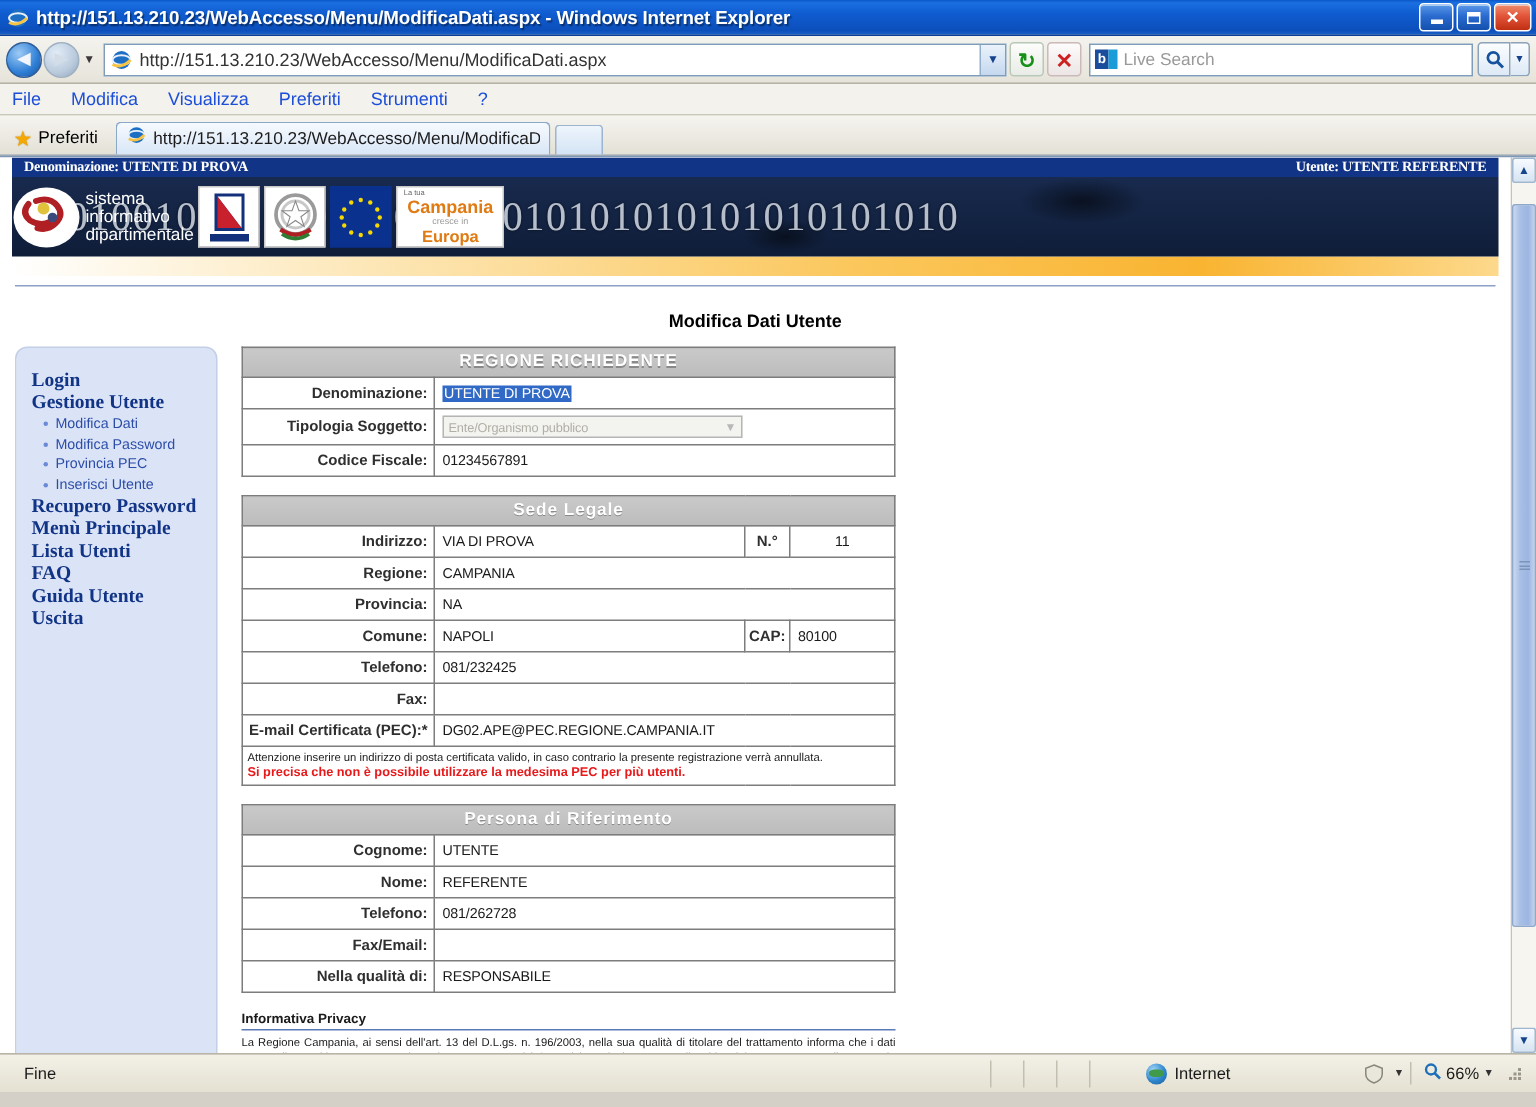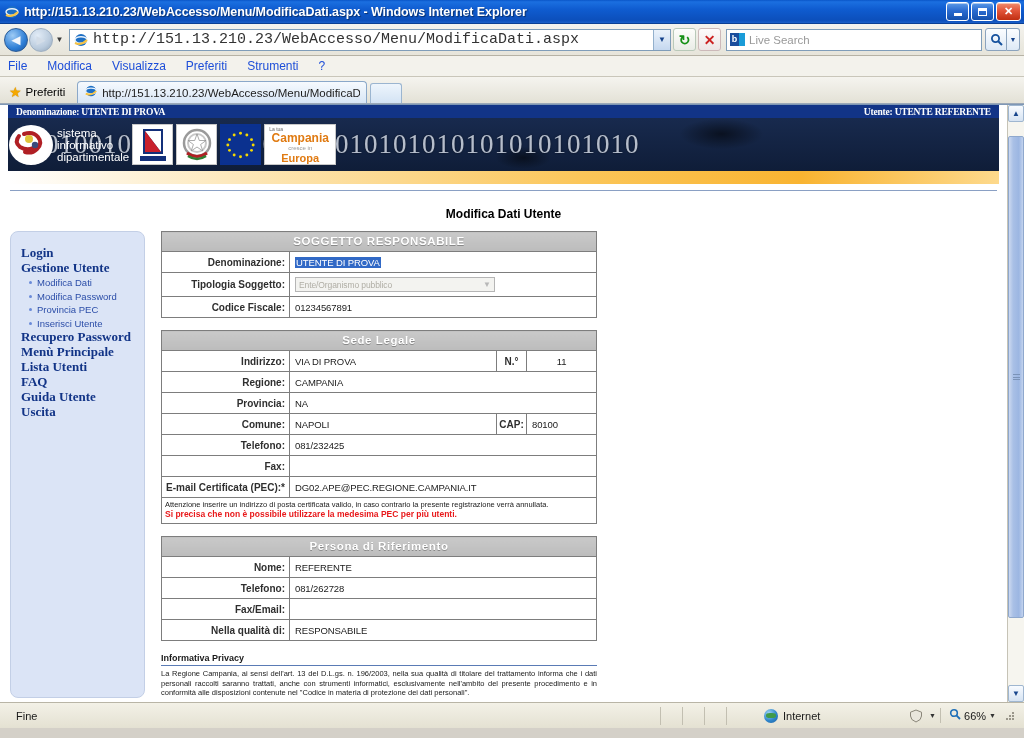--- a/index.html
+++ b/index.html
@@ -90,21 +90,21 @@
     background: #ffffff;
     border: 1px solid #7f9db9;
     display: flex; align-items: center;
     margin-left: 3px;
     position: relative;
   }
   .addr-ie {
     width:16px;height:16px;margin:0 4px 0 3px;flex:0 0 16px;
   }
   .addr-text {
-    font-size: 15px; color: #333; white-space: nowrap; overflow: hidden; font-family: Liberation Mono, monospace;
+    font-size: 12px; color: #333; white-space: nowrap; overflow: hidden;
   }
   .addr-drop {
     position:absolute; right:0; top:0; bottom:0; width:17px;
     background: linear-gradient(to bottom,#eaf2fb,#c5d8ef);
     border-left:1px solid #93b0cc;
     display:flex; align-items:center; justify-content:center;
     font-size:8px; color:#15428b; cursor:pointer;
   }
   .tool-sq {
     width: 23px; height: 23px; margin-left: 2px;
@@ -618,21 +618,21 @@
           <a class="nav-main">Guida Utente</a>
           <a class="nav-main">Uscita</a>
         </div>
       </div>
 
       <div class="forms">
 
         <table class="frm">
           <tbody>
               <tr>
-            <td class="sect-hdr" colspan="2">SOGGETTO RESPONSABILE</td>
+            <td class="sect-hdr" colspan="2">REGIONE RICHIEDENTE</td>
           </tr>
           <tr>
             <td class="lbl">Denominazione:</td>
             <td class="val">
               <span class="selected">UTENTE DI PROVA</span>
             </td>
           </tr>
           <tr>
             <td class="lbl">Tipologia Soggetto:</td>
             <td class="val">
@@ -692,20 +692,24 @@
               <div class="note2">Si precisa che non è possibile utilizzare la medesima PEC per più utenti.</div>
             </td>
           </tr>
         </tbody>
           </table>
 
         <table class="frm">
           <tbody>
               <tr>
             <td class="sect-hdr" colspan="2">Persona di Riferimento</td>
+          </tr>
+          <tr>
+            <td class="lbl">Cognome:</td>
+            <td class="val">UTENTE</td>
           </tr>
           <tr>
             <td class="lbl">Nome:</td>
             <td class="val">REFERENTE</td>
           </tr>
           <tr>
             <td class="lbl">Telefono:</td>
             <td class="val">081/262728</td>
           </tr>
           <tr>

